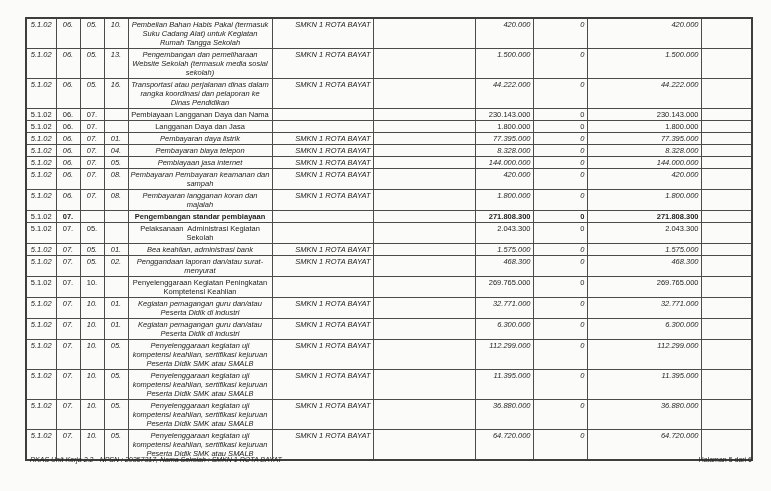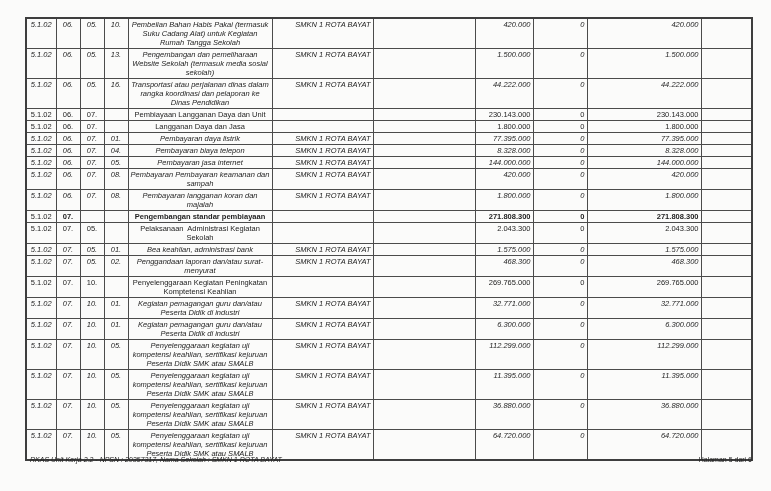--- a/index.html
+++ b/index.html
@@ -115,21 +115,21 @@
           <td class="amt">44.222.000</td>
           <td class="amt">0</td>
           <td class="amt">44.222.000</td>
           <td class="blank"></td>
         </tr>
         <tr class="row-group">
           <td class="code">5.1.02</td>
           <td class="code">06.</td>
           <td class="code">07.</td>
           <td class="code"></td>
-          <td class="desc">Pembiayaan Langganan Daya dan Unit</td>
+          <td class="desc">Pembiayaan Langganan Daya dan Nama</td>
           <td class="school"></td>
           <td class="blank"></td>
           <td class="amt">230.143.000</td>
           <td class="amt">0</td>
           <td class="amt">230.143.000</td>
           <td class="blank"></td>
         </tr>
         <tr class="row-group">
           <td class="code">5.1.02</td>
           <td class="code">06.</td>
@@ -167,21 +167,21 @@
           <td class="amt">8.328.000</td>
           <td class="amt">0</td>
           <td class="amt">8.328.000</td>
           <td class="blank"></td>
         </tr>
         <tr class="row-detail">
           <td class="code">5.1.02</td>
           <td class="code">06.</td>
           <td class="code">07.</td>
           <td class="code">05.</td>
-          <td class="desc">Pembayaran jasa internet</td>
+          <td class="desc">Pembiayaan jasa internet</td>
           <td class="school">SMKN 1 ROTA BAYAT</td>
           <td class="blank"></td>
           <td class="amt">144.000.000</td>
           <td class="amt">0</td>
           <td class="amt">144.000.000</td>
           <td class="blank"></td>
         </tr>
         <tr class="row-detail">
           <td class="code">5.1.02</td>
           <td class="code">06.</td>

